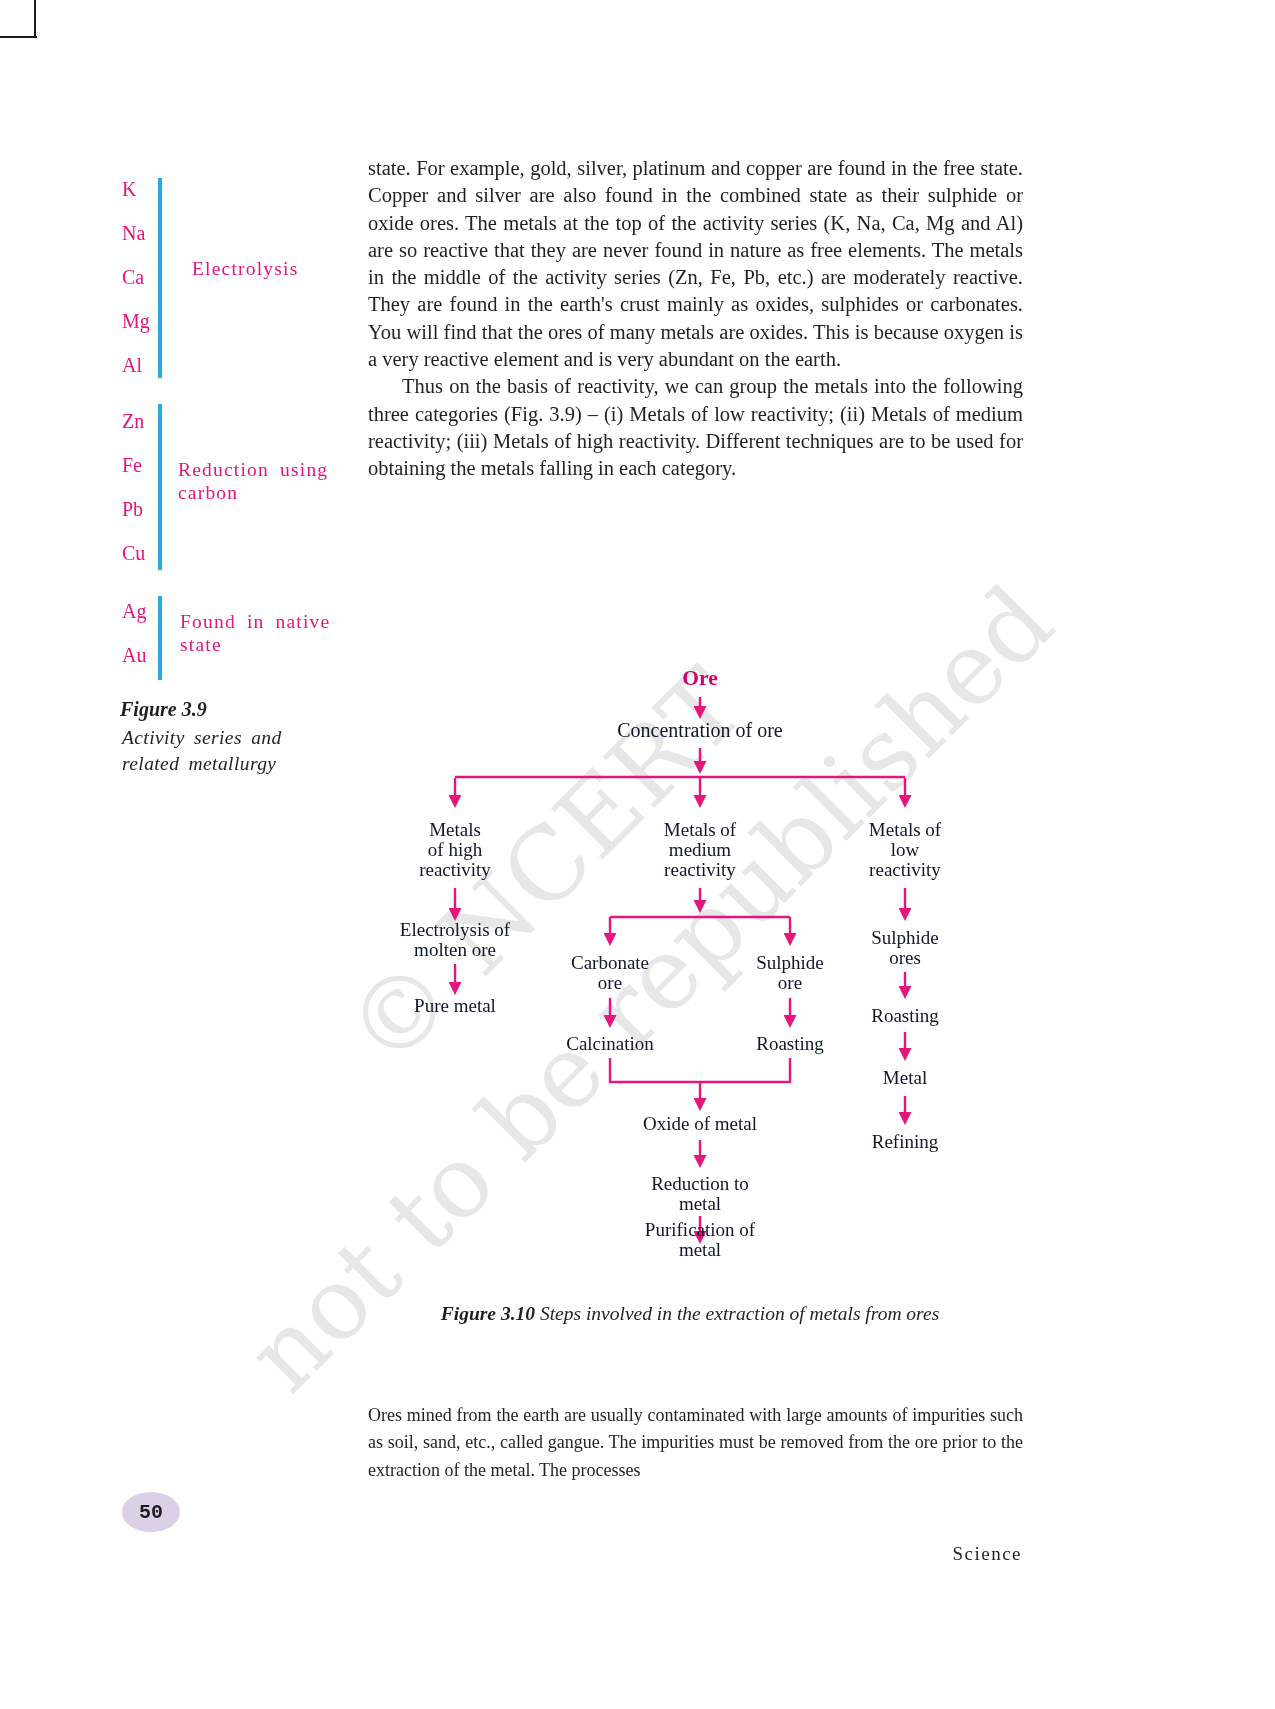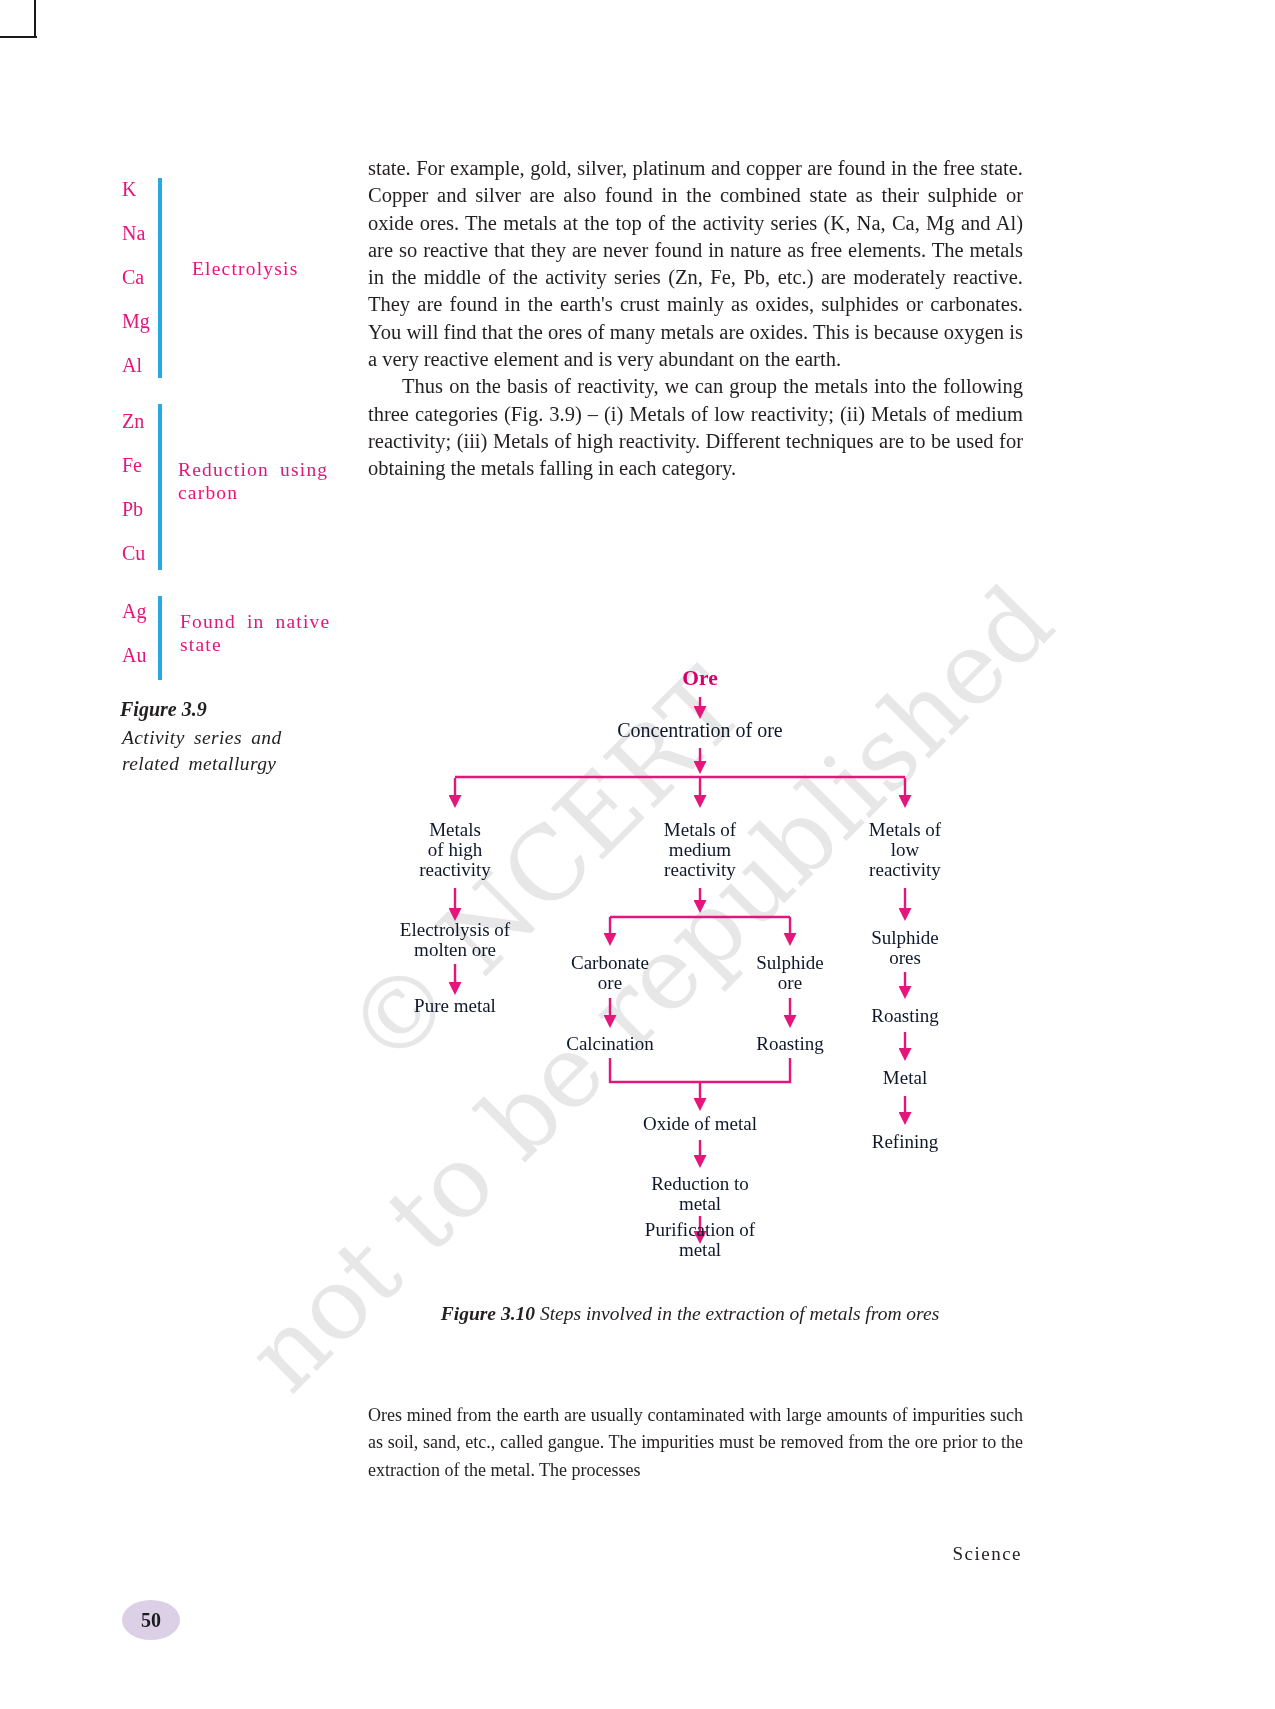--- a/index.html
+++ b/index.html
@@ -35,23 +35,23 @@
   .fig10{position:absolute;z-index:2;left:350px;top:1303px;width:680px;text-align:center;
          font-size:19.5px;font-style:italic;}
   .fig10 b{font-weight:bold;margin-top:44px;}
   
   .sec-head{position:absolute;z-index:2;left:366px;top:1346px;margin:0;
             font-family:"Liberation Sans",sans-serif;font-weight:bold;font-size:27px;
             color:#76777a;letter-spacing:.3px;}
   .para4{position:absolute;z-index:2;left:368px;top:1402px;width:655px;
          font-size:18px;line-height:27.3px;text-align:justify;margin:0;}
   
-  .badge{position:absolute;z-index:2;left:122px;top:1600px;width:58px;height:40px;
+  .badge{position:absolute;z-index:2;left:122px;top:1492px;width:58px;height:40px;
          background:#dcd0e6;border-radius:50%;display:flex;align-items:center;justify-content:center;
-         font-family:Liberation Serif, serif;font-weight:bold;font-size:20px;color:#1e1b1c;}
+         font-family:Liberation Mono, monospace;font-weight:bold;font-size:20px;color:#1e1b1c;}
   .subject{position:absolute;z-index:2;left:850px;top:1543px;width:172px;text-align:right;
            font-size:19px;letter-spacing:1.5px;}
   .year{position:absolute;z-index:2;left:0;top:1645px;width:1275px;text-align:center;font-size:16.5px;}
 </style>
 </head>
 <body>
 
 <div class="page">
 
   <div class="crop-v"></div>

